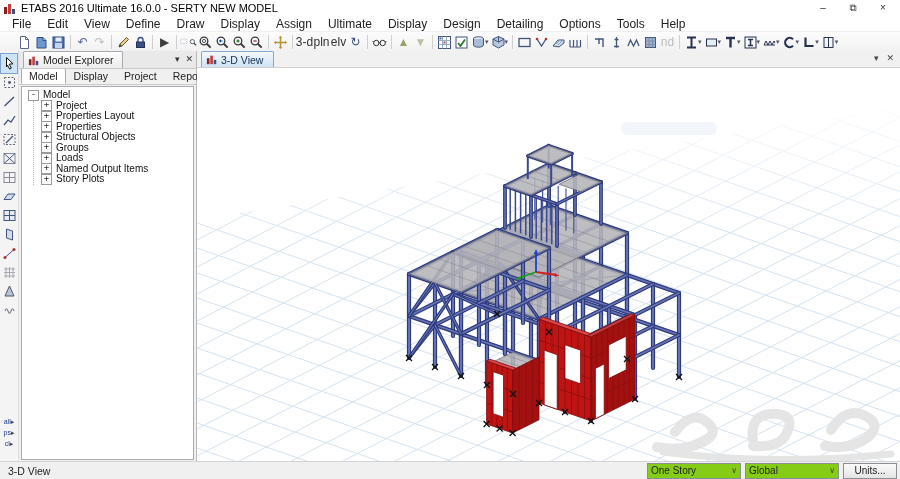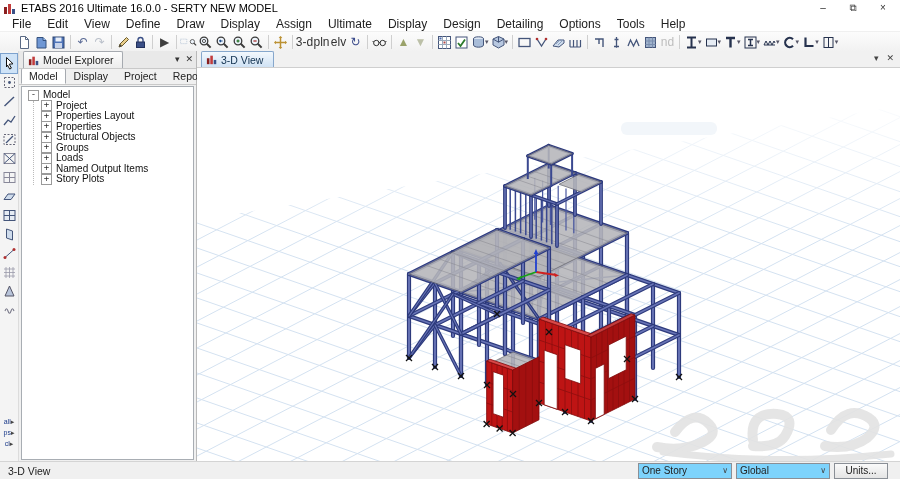--- a/index.html
+++ b/index.html
@@ -61,25 +61,25 @@
         font-size:10.5px;color:#10304f}
   .vtab .app-ico{transform:scale(.85);margin-right:3px}
   .vtab-btns{position:absolute;right:6px;top:2px;display:flex;gap:8px}
   .vtab-btns span{font-size:9px;color:#444}
   .viewport{flex:1;position:relative;background:#fff}
   .viewport svg{position:absolute;left:0;top:0}
   
   .statusbar{position:absolute;left:0;right:0;bottom:0;height:17px;background:#f0f0f0;border-top:1px solid #d4d4d4;
              display:flex;align-items:center;font-size:10.5px;color:#222}
   .sb-left{padding-left:8px;flex:1}
-  .sb-sel{width:86px;height:14px;background:#7dd3fc;border:1px solid #8a8f96;display:flex;align-items:center;
+  .sb-sel{width:86px;height:14px;background:#84cc16;border:1px solid #8a8f96;display:flex;align-items:center;
           justify-content:space-between;padding:0 3px;margin-right:4px;font-size:10px}
   .sb-sel .ar{font-size:8px;color:#444}
   .sb-btn{width:52px;height:14px;background:linear-gradient(#fafafa,#e4e4e4);border:1px solid #8a8f96;
-          text-align:center;line-height:13px;margin-right:12px;font-size:10px}
+          text-align:center;line-height:13px;margin-right:3px;font-size:10px}
 </style>
 </head>
 <body>
 
 <div class="titlebar">
   <span class="app-ico">
       <i></i>
       <i></i>
       <i></i>
     </span>

